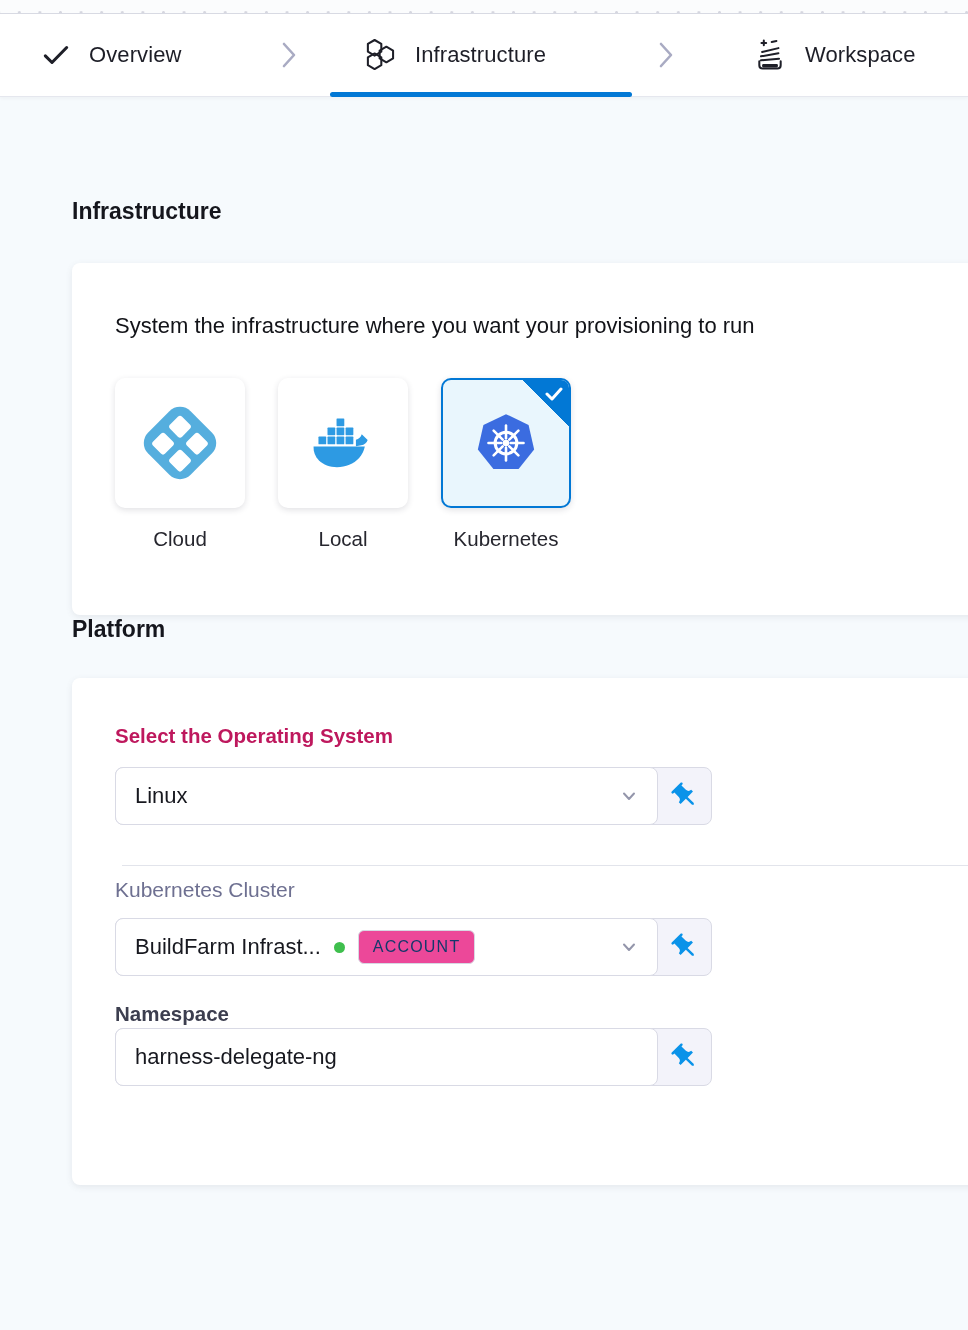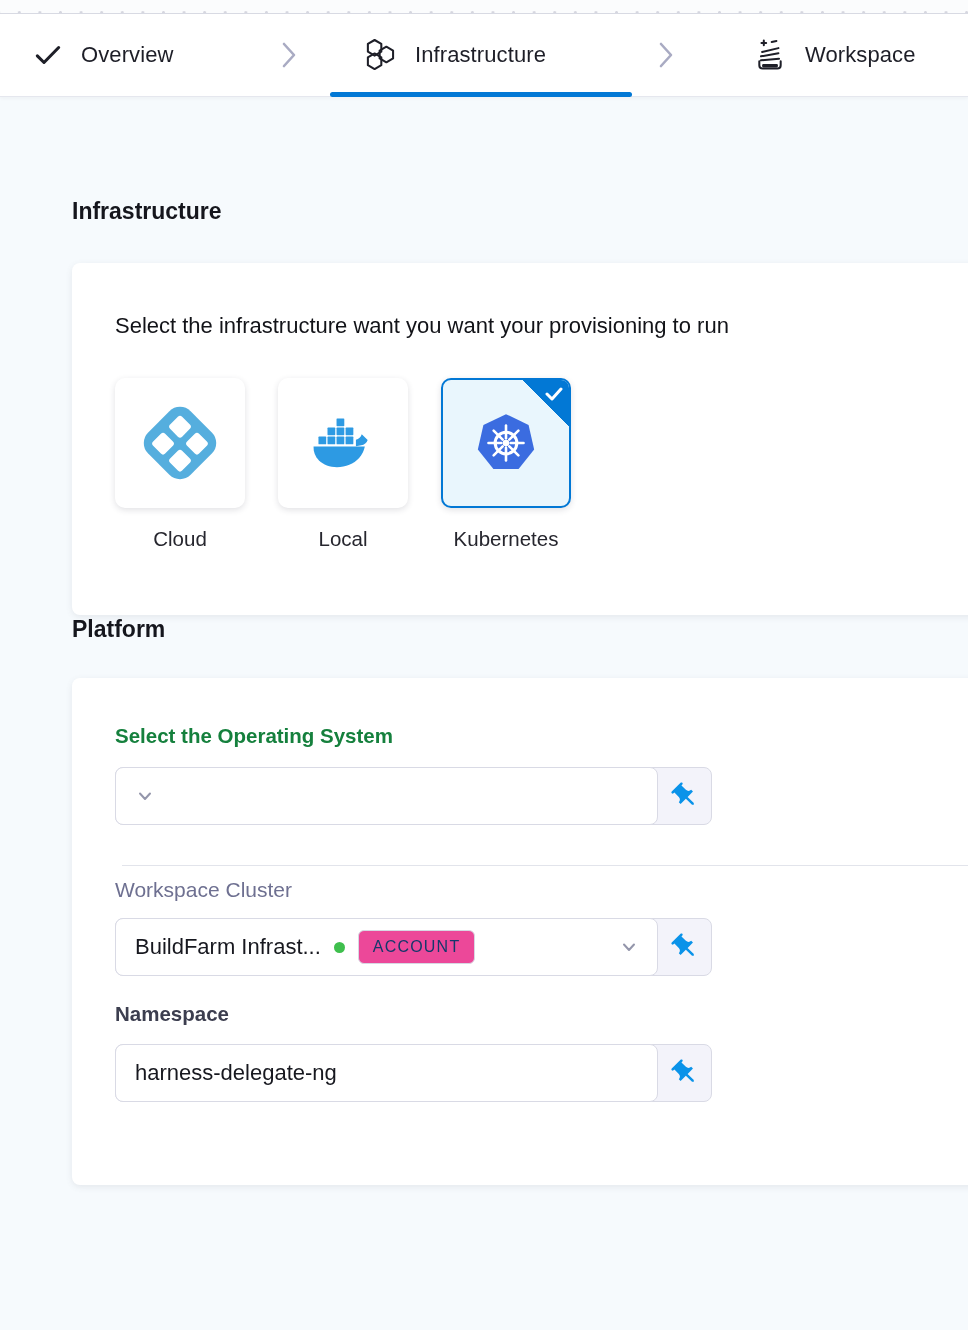--- a/index.html
+++ b/index.html
@@ -32,21 +32,21 @@
   }
   .tab, .tab-sep {
     position: absolute;
     top: 50%;
     transform: translateY(-50%);
     display: flex;
     align-items: center;
   }
   .tab { gap: 17px; cursor: pointer; }
   .tab-label { font-size: 22px; color: #1d1e27; font-weight: 500; letter-spacing: .1px; }
-  .tab-overview { left: 32px; text-align: right; }
+  .tab-overview { left: 40px; text-align: right; }
   .sep1 { left: 278px; }
   .tab-infrastructure { left: 362px; }
   .sep2 { left: 655px; }
   .tab-workspace { left: 752px; }
   .tab-underline {
     position: absolute;
     left: 330px;
     bottom: -1px;
     width: 302px;
     height: 5px;
@@ -109,21 +109,21 @@
     transform: rotate(45deg);
     display: grid;
     grid-template-columns: 17px 17px;
     grid-template-rows: 17px 17px;
     gap: 7px;
     place-content: center;
   }
   .cloud-icon i { background: #fff; border-radius: 3px; }
 
   
-  .field-label-strong { font-size: 20.5px; font-weight: 600; color: #15803d; }
+  .field-label-strong { font-size: 20.5px; font-weight: 600; color: #be185d; }
   .field-label-light  { font-size: 21px; font-weight: 400; color: #6e7091; }
   .field-label-dark   { font-size: 20.5px; font-weight: 600; color: #3c3e4f; }
 
   .input-row {
     width: 597px; height: 58px;
     margin-top: 19px;
     background: #f3f3fa;
     border: 1px solid #d9dae5;
     border-radius: 8px;
     display: flex;
@@ -148,21 +148,21 @@
     width: 53px;
     display: flex; align-items: center; justify-content: center;
     cursor: pointer;
     border-radius: 0 8px 8px 0;
   }
   .divider {
     height: 1px; background: #e2e4eb;
     margin: 40px -43px 0 7px;
   }
   .row2 { margin-top: 16px; }
-  .row3 { margin-top: 18px; }
+  .row3 { margin-top: 2px; }
   .lbl2 { margin-top: 12px; }
   .lbl3 { margin-top: 26px; }
 
   .green-dot { width: 11px; height: 11px; border-radius: 50%; background: #3fbf4d; flex: none; }
   .scope-badge {
     border: 1px solid #d7d8e3;
     background: #ec4899;
     color: #14386b;
     border-radius: 6px;
     padding: 7px 14px;
@@ -233,21 +233,21 @@
   </div>
 
   <div class="tab-underline"></div>
 </div>
 
 <div class="content">
 
   <h2 class="section-heading h-infra">Infrastructure</h2>
 
   <div class="card card-infra">
-    <p class="prompt">Select the infrastructure want you want your provisioning to run</p>
+    <p class="prompt">System the infrastructure where you want your provisioning to run</p>
 
     <div class="tiles">
 
       <div class="tile-wrap">
         <div class="tile">
           <span class="cloud-icon">
               <i></i>
               <i></i>
               <i></i>
               <i></i>
@@ -308,38 +308,39 @@
     </div>
   </div>
 
   <h2 class="section-heading h-platform">Platform</h2>
 
   <div class="card card-platform">
 
     <div class="field-label-strong">Select the Operating System</div>
     <div class="input-row">
       <div class="field-box">
+        <span class="field-value grow">Linux</span>
         <span>
           <svg width="20" height="20" viewBox="0 0 20 20">
               <path d="M5 7.5l5 5.5 5-5.5" stroke="#9496ab" stroke-width="2" fill="none" stroke-linecap="round" stroke-linejoin="round"></path>
             </svg>
         </span>
       </div>
       <div class="pin-btn">
         <span>
           <svg width="30" height="30" viewBox="0 0 24 24">
               <path transform="rotate(-45 12 12)" d="M16 9V4h1c.55 0 1-.45 1-1s-.45-1-1-1H7c-.55 0-1 .45-1 1s.45 1 1 1h1v5c0 1.66-1.34 3-3 3v2h5.97v7l1 1 1-1v-7H19v-2c-1.66 0-3-1.34-3-3z" fill="#0a93e9"></path>
             </svg>
         </span>
       </div>
     </div>
 
     <div class="divider"></div>
 
-    <div class="field-label-light lbl2">Workspace Cluster</div>
+    <div class="field-label-light lbl2">Kubernetes Cluster</div>
     <div class="input-row row2">
       <div class="field-box">
         <span class="field-value">BuildFarm Infrast...</span>
         <span class="green-dot"></span>
         <span class="scope-badge">ACCOUNT</span>
         <span class="grow"></span>
         <span>
           <svg width="20" height="20" viewBox="0 0 20 20">
               <path d="M5 7.5l5 5.5 5-5.5" stroke="#9496ab" stroke-width="2" fill="none" stroke-linecap="round" stroke-linejoin="round"></path>
             </svg>

